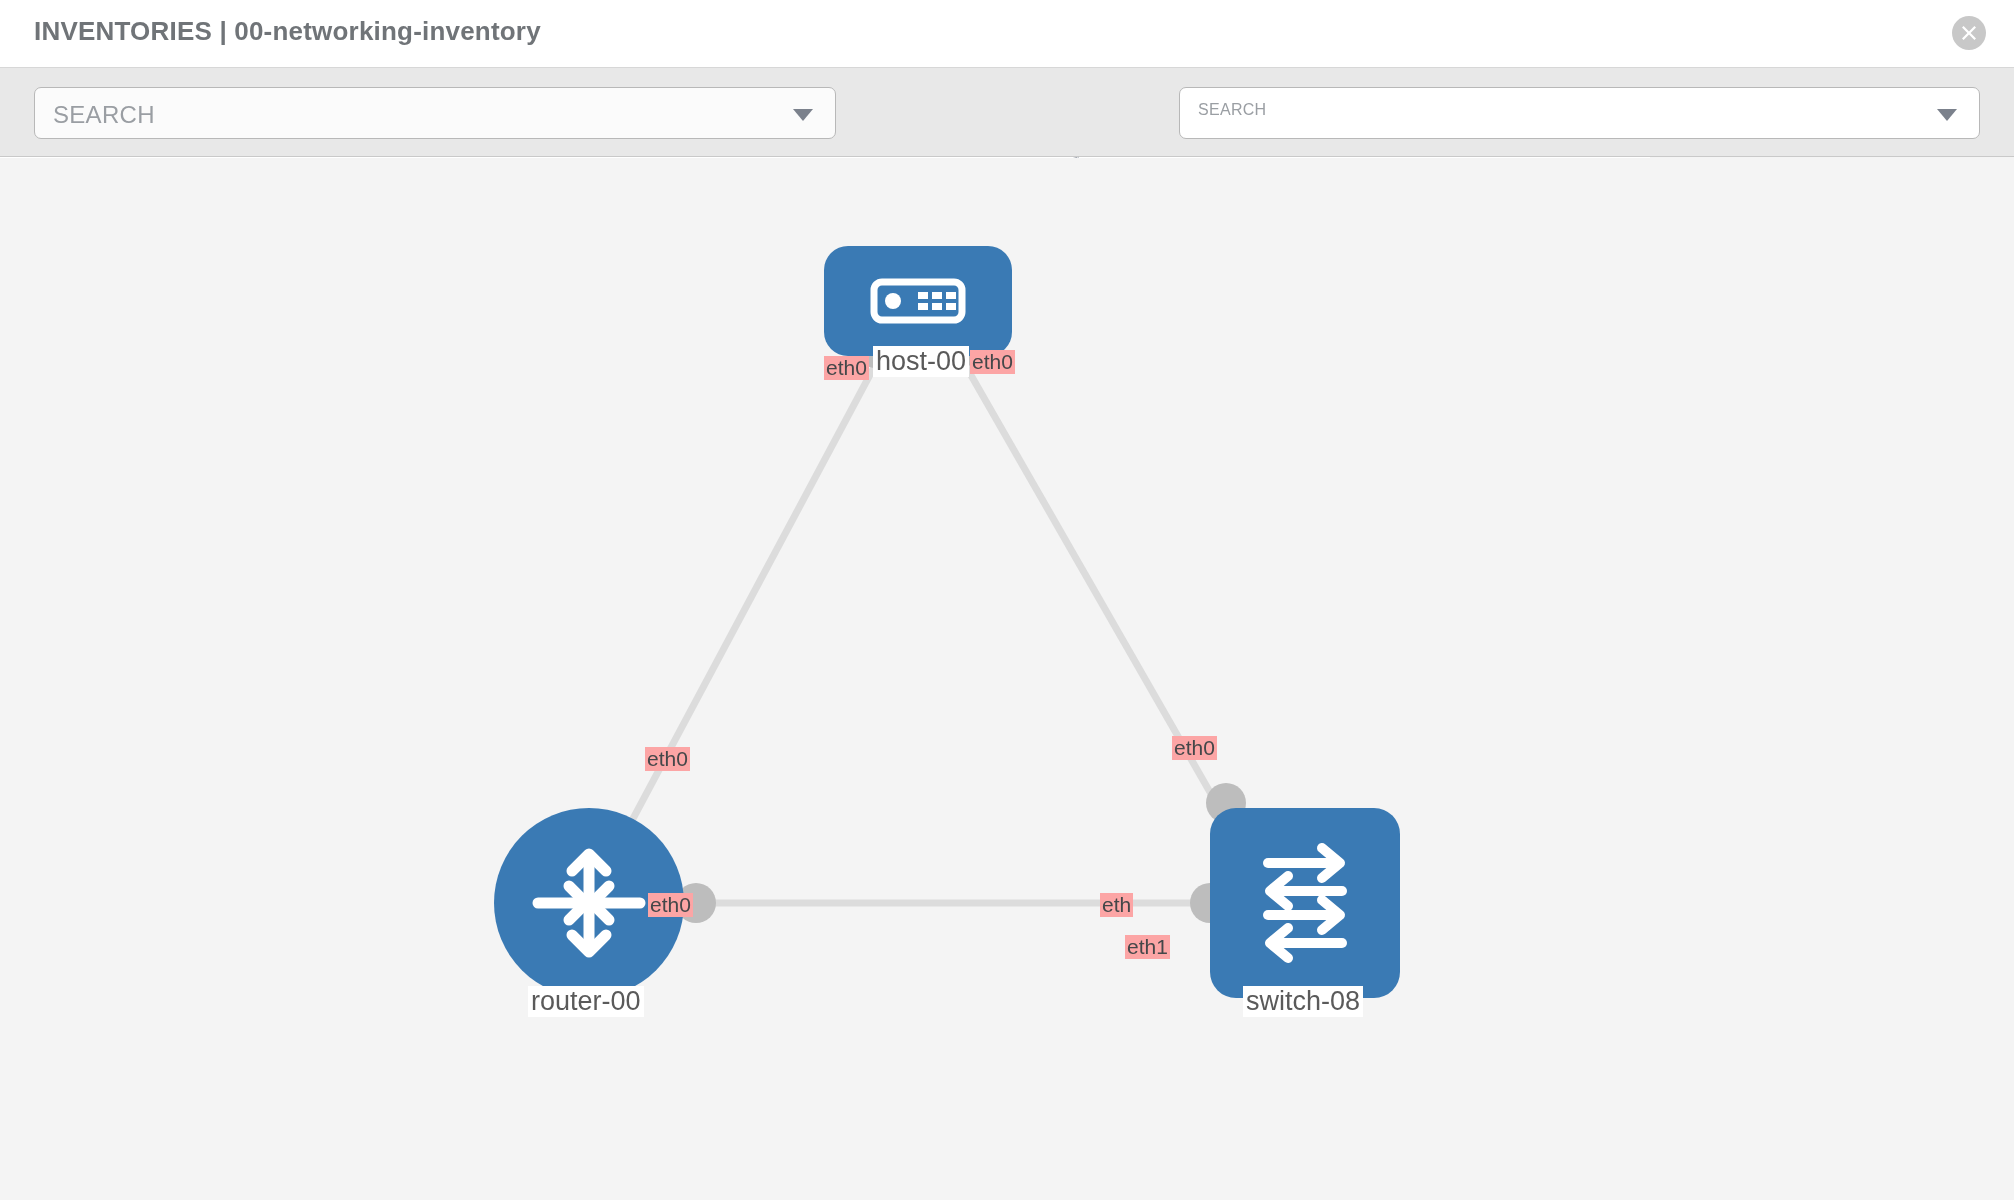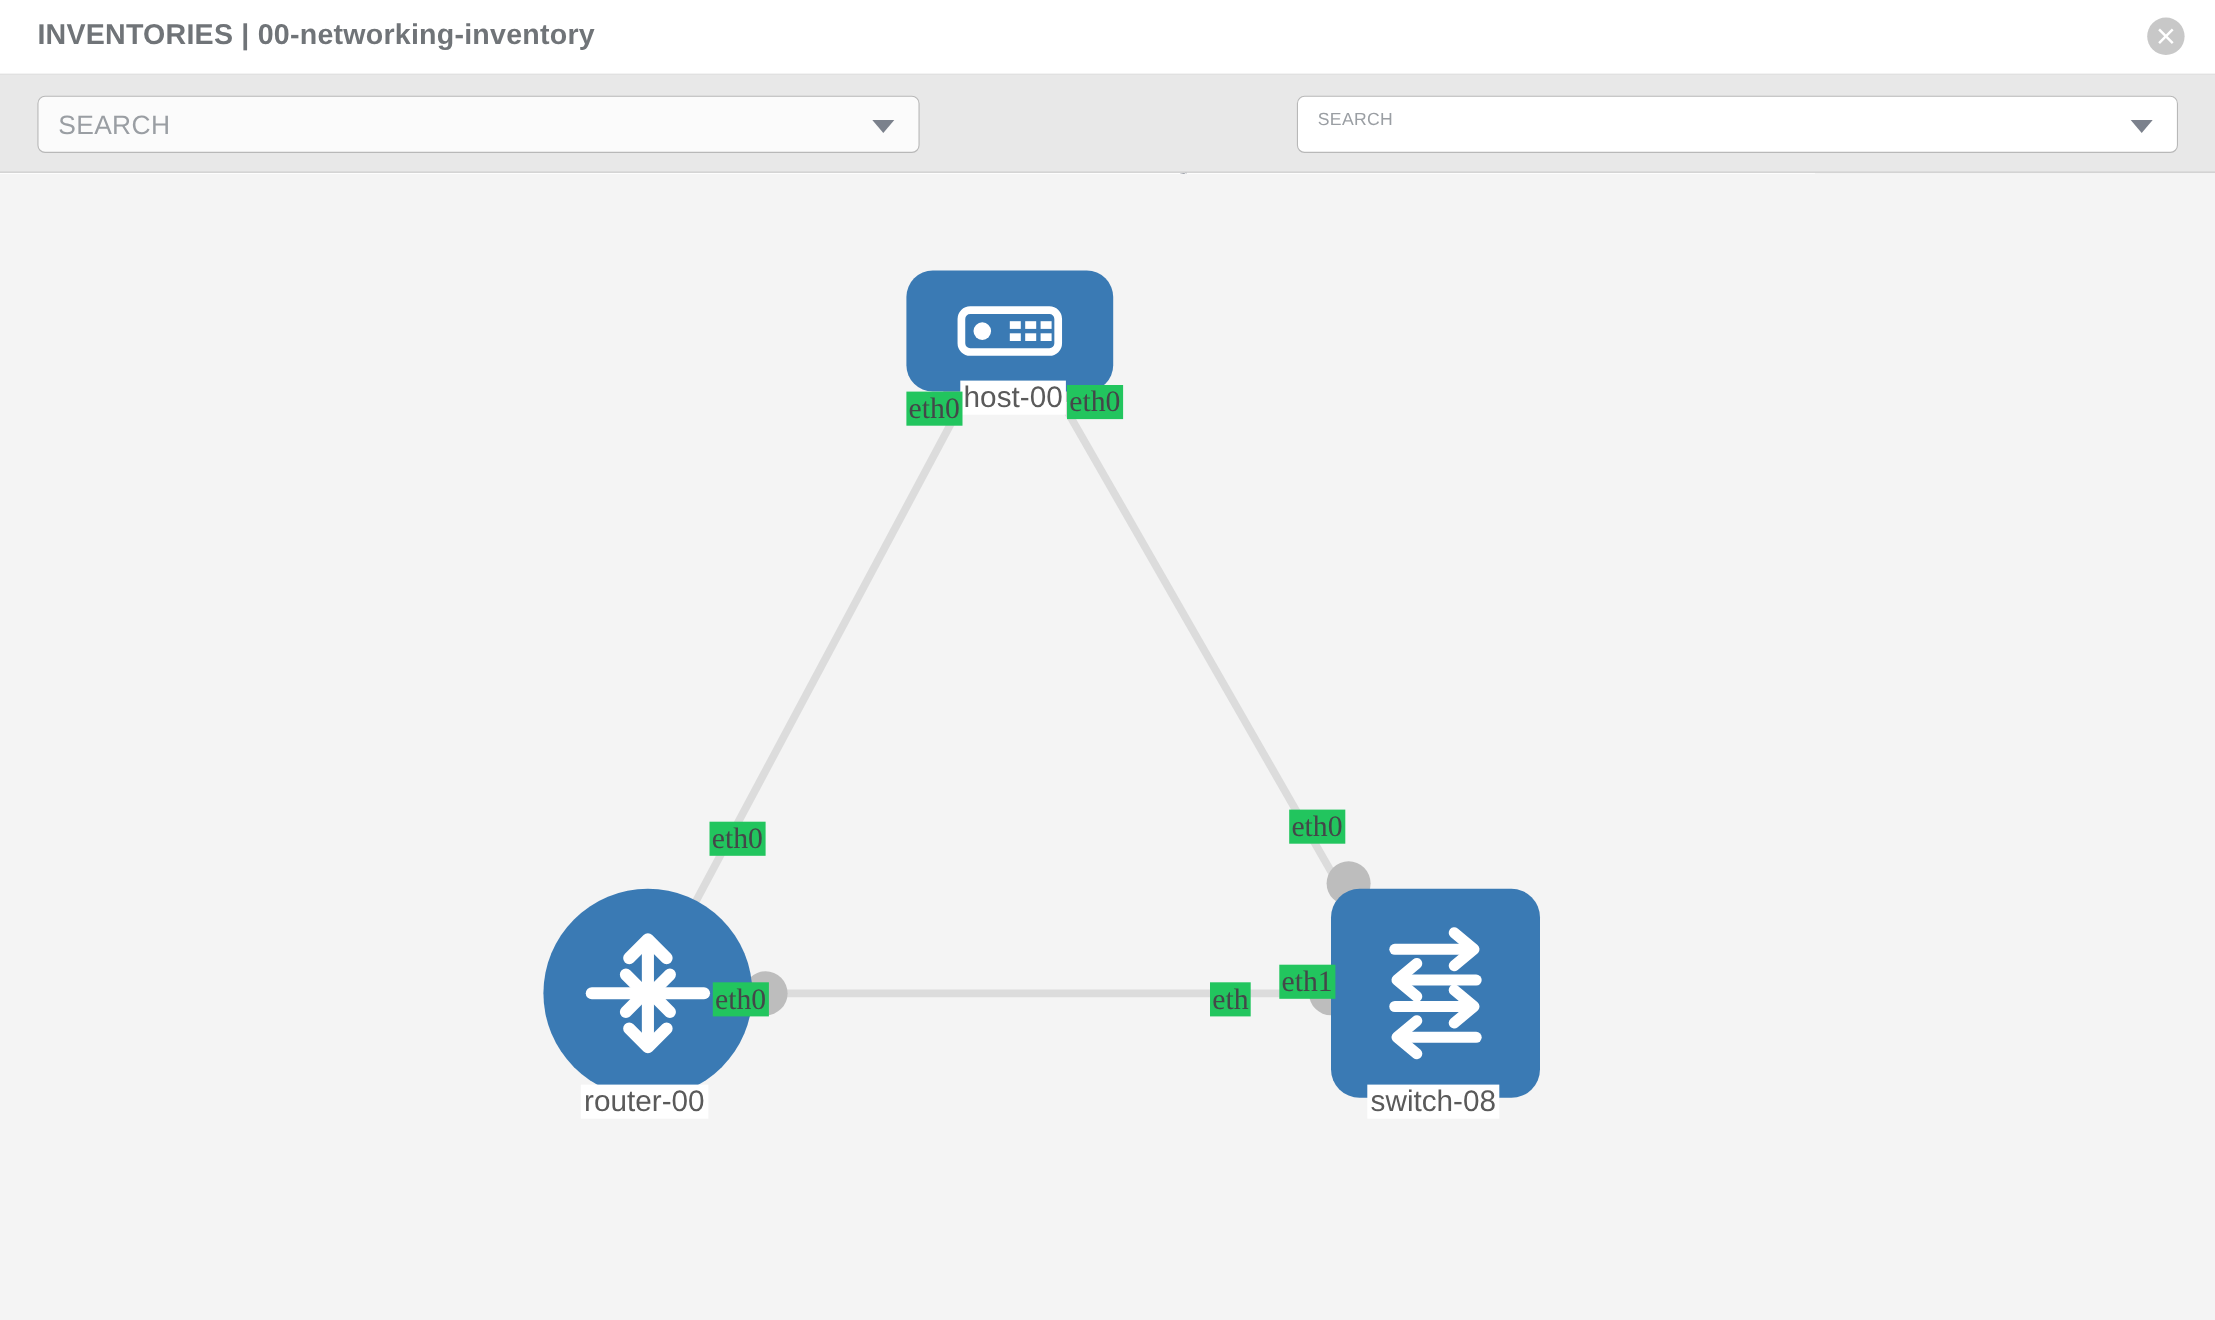--- a/index.html
+++ b/index.html
@@ -83,22 +83,22 @@
     position: absolute; white-space: nowrap;
     font-size: 27px; color: #5a5a5a;
     background: #ffffff; padding: 0 3px;
   }
   .port {
     position: absolute; width: 40px; height: 40px; border-radius: 50%;
     background: #bdbdbd; cursor: pointer;
   }
   .iface-label {
     position: absolute; white-space: nowrap;
-    font-size: 27px; color: #444749;
-    background: #22c55e; padding: 0 2px; font-family: Liberation Serif, serif;
+    font-size: 21px; color: #444749;
+    background: #fca5a5; padding: 0 2px;
   }
 </style>
 </head>
 <body>
 
 <div id="app">
 
   <div class="header">
     <div class="header-title">INVENTORIES | 00-networking-inventory</div>
     <div class="close-btn">
@@ -197,17 +197,17 @@
         </svg>
       </div>
       <div class="node-label" style="left:1243px; top:828px;">switch-08</div>
 
       <div class="iface-label" style="left:824px; top:198px;">eth0</div>
       <div class="iface-label" style="left:970px; top:192px;">eth0</div>
       <div class="iface-label" style="left:648px; top:735px;">eth0</div>
       <div class="iface-label" style="left:645px; top:589px;">eth0</div>
       <div class="iface-label" style="left:1172px; top:578px;">eth0</div>
       <div class="iface-label" style="left:1100px; top:735px;">eth</div>
-      <div class="iface-label" style="left:1125px; top:719px;margin-left:38px;">eth1</div>
+      <div class="iface-label" style="left:1125px; top:777px;">eth1</div>
     </div>
 
   </div>
 </div>
 
 </body></html>

